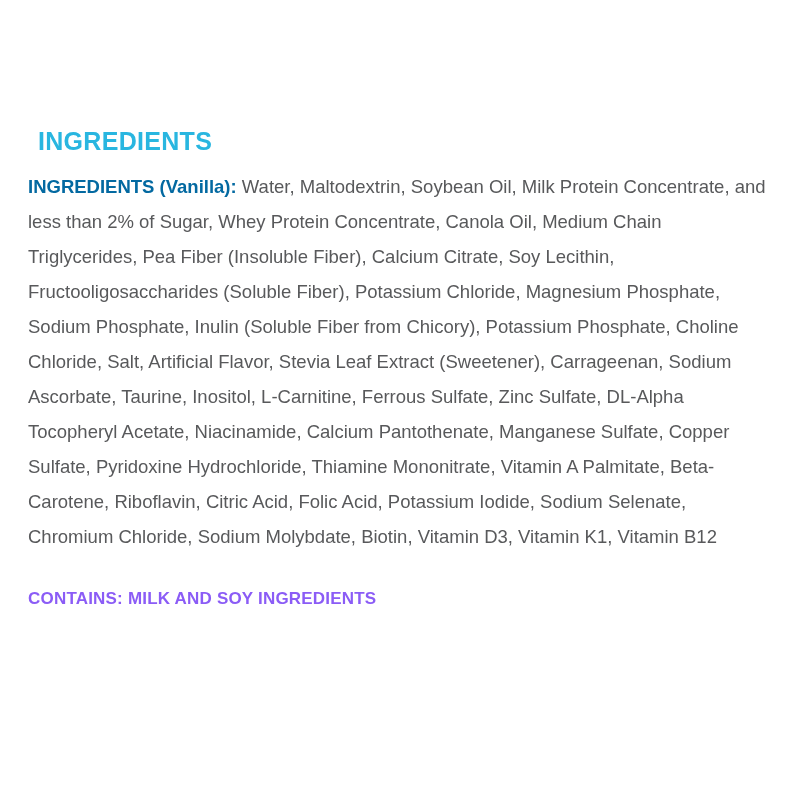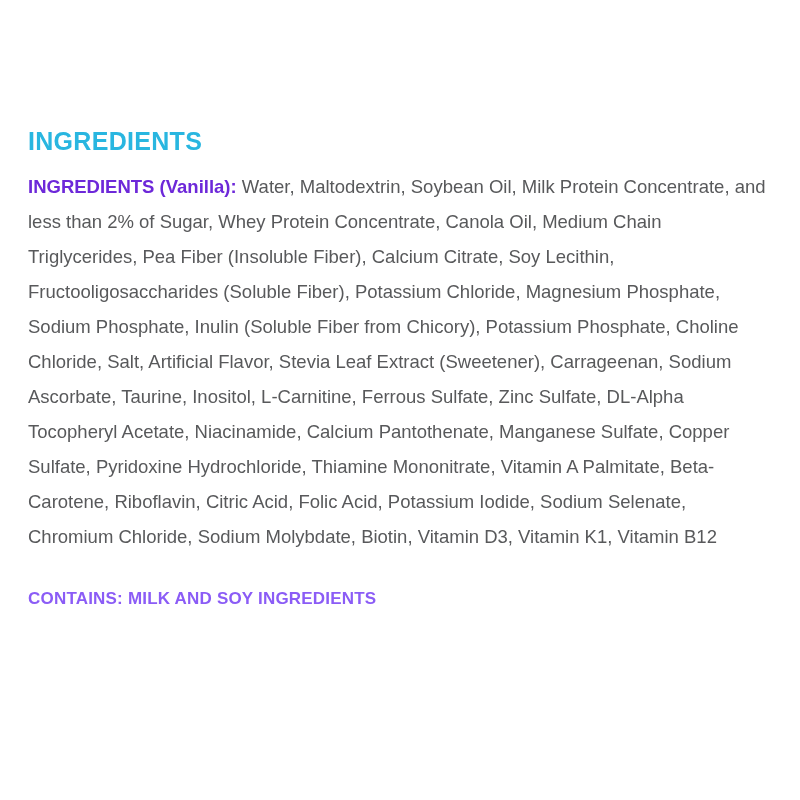--- a/index.html
+++ b/index.html
@@ -18,34 +18,34 @@
     width: 800px;
     height: 800px;
     padding: 128px 30px 0 28px;
     background: #ffffff;
   }
   .section-heading {
     color: #29b6e0;
     font-size: 25px;
     font-weight: bold;
     letter-spacing: 0.3px;
-    margin: 0 0 13px 0;
+    margin: 0 0 13px 10px;
     line-height: 1.1;
   }
   .ingredients-body {
     color: #58595b;
     font-size: 18.5px;
     line-height: 35px;
     margin: 0;
     text-align: left;
     max-width: 748px;
   }
   .ingredients-body .lead {
     font-weight: bold;
-    color: #6d28d9;
+    color: #0369a1;
   }
   .contains-line {
     margin: 34px 0 0 0;
     color: #8b5cf6;
     font-size: 17px;
     font-weight: bold;
     letter-spacing: 0.2px;
     line-height: 1.3;
   }
 </style>

